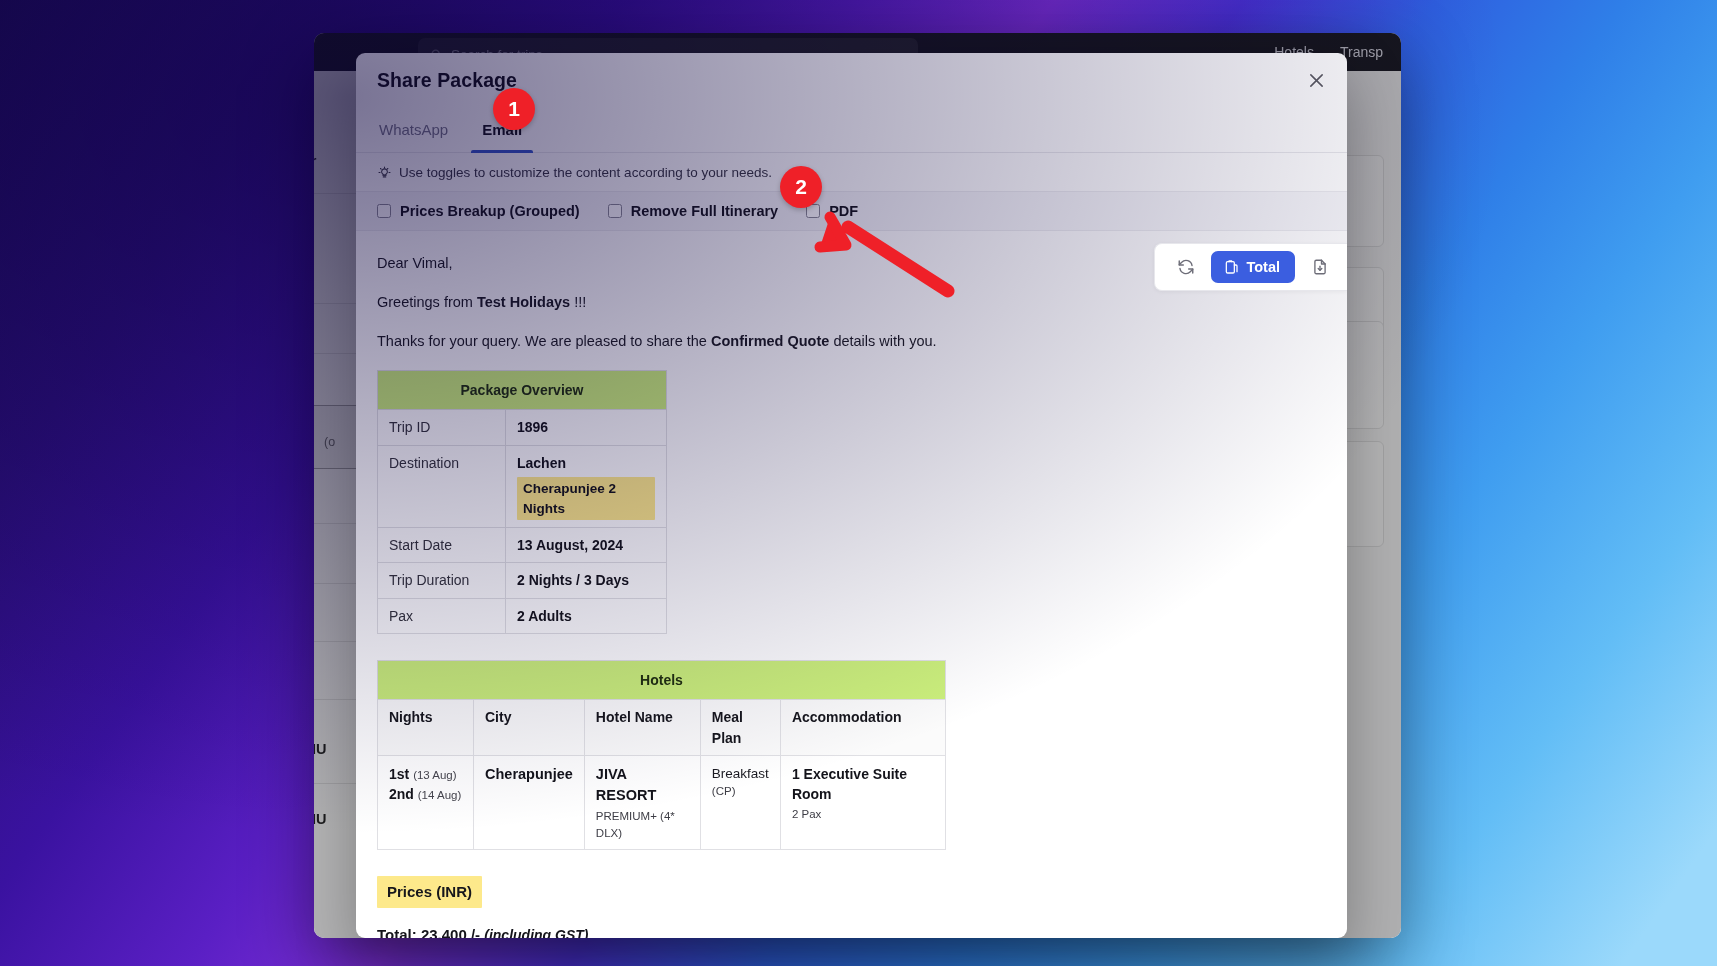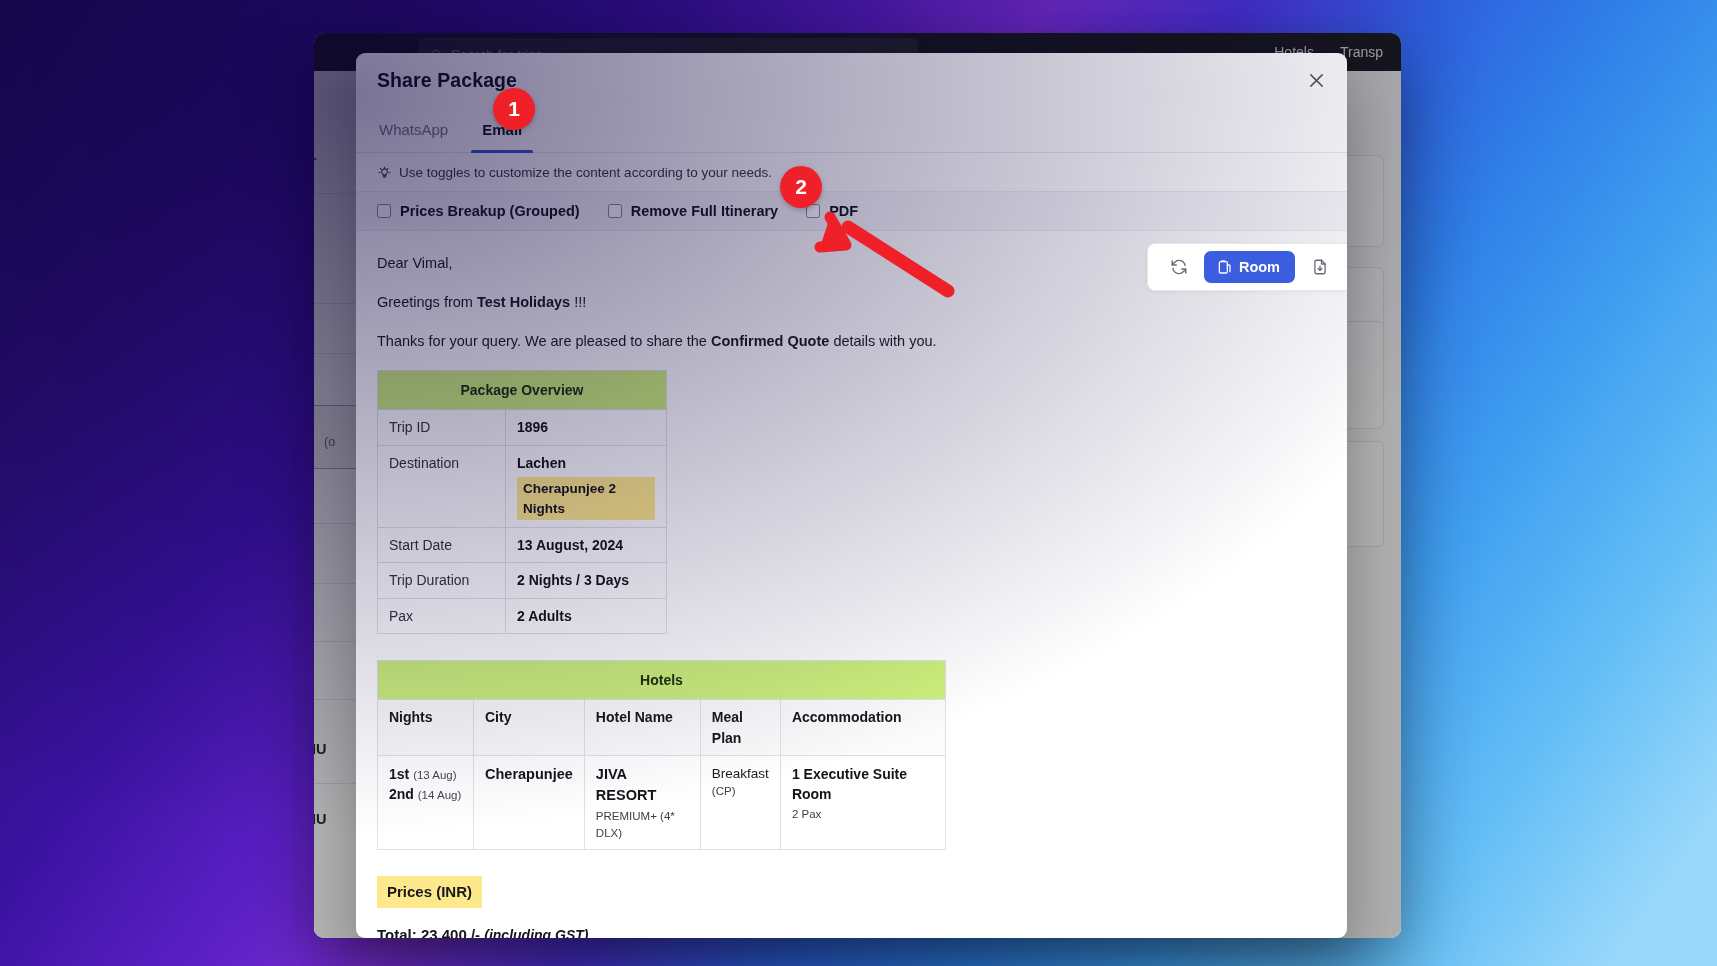--- a/index.html
+++ b/index.html
@@ -455,21 +455,21 @@
             <path d="M4 14a8 8 0 0 0 13.7 4.3L21 15"></path>
               <polyline points="21,20 21,14.6 15.6,14.6"></polyline>
           </svg>
         </div>
         <button class="copy-btn">
           <svg viewBox="0 0 24 24" fill="none" stroke="currentColor" stroke-width="1.9" stroke-linecap="round" stroke-linejoin="round">
             <rect x="5" y="4" width="12" height="17" rx="2"></rect>
             <path d="M9 4V3h4v1"></path>
               <path d="M17 9h2.6a1.4 1.4 0 0 1 1.4 1.4V19"></path>
           </svg>
-          <span>Room</span>
+          <span>Total</span>
         </button>
         <div class="ab-icon-btn">
           <svg viewBox="0 0 24 24" fill="none" stroke="currentColor" stroke-width="1.8" stroke-linecap="round" stroke-linejoin="round">
             <path d="M14 3H7a1.8 1.8 0 0 0-1.8 1.8v14.4A1.8 1.8 0 0 0 7 21h10a1.8 1.8 0 0 0 1.8-1.8V8z"></path>
             <polyline points="14,3 14,8 19,8"></polyline>
             <line x1="12" y1="11" x2="12" y2="16.4"></line>
               <polyline points="9.6,14 12,16.4 14.4,14"></polyline>
           </svg>
         </div>
       </div>

